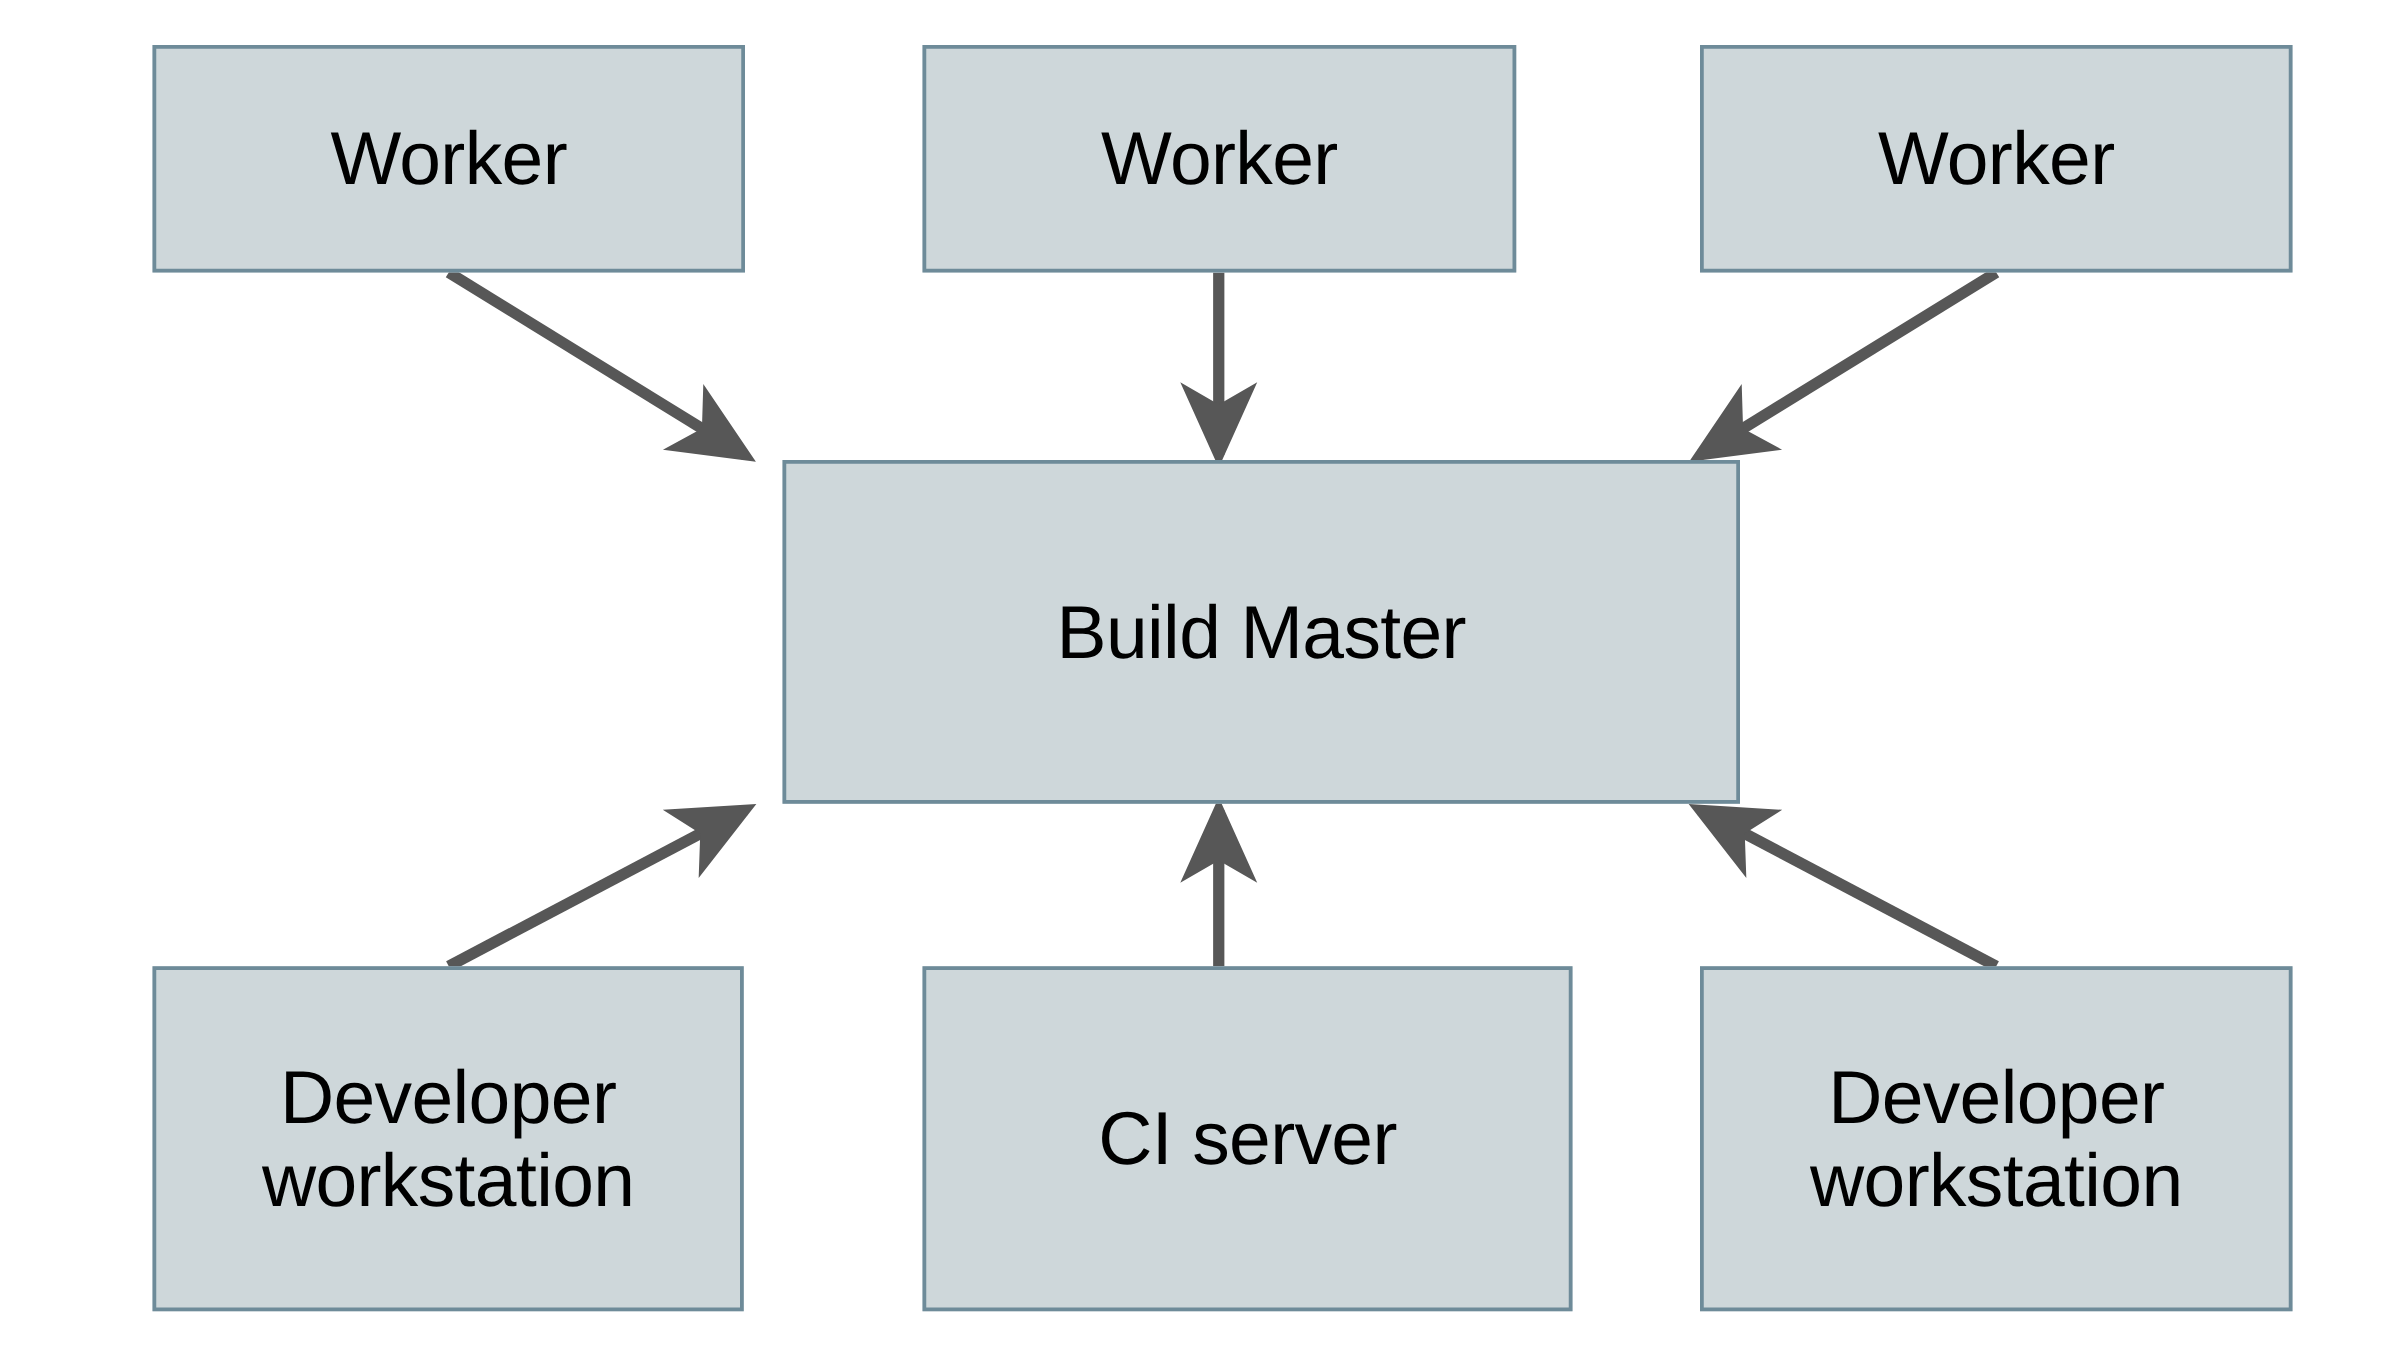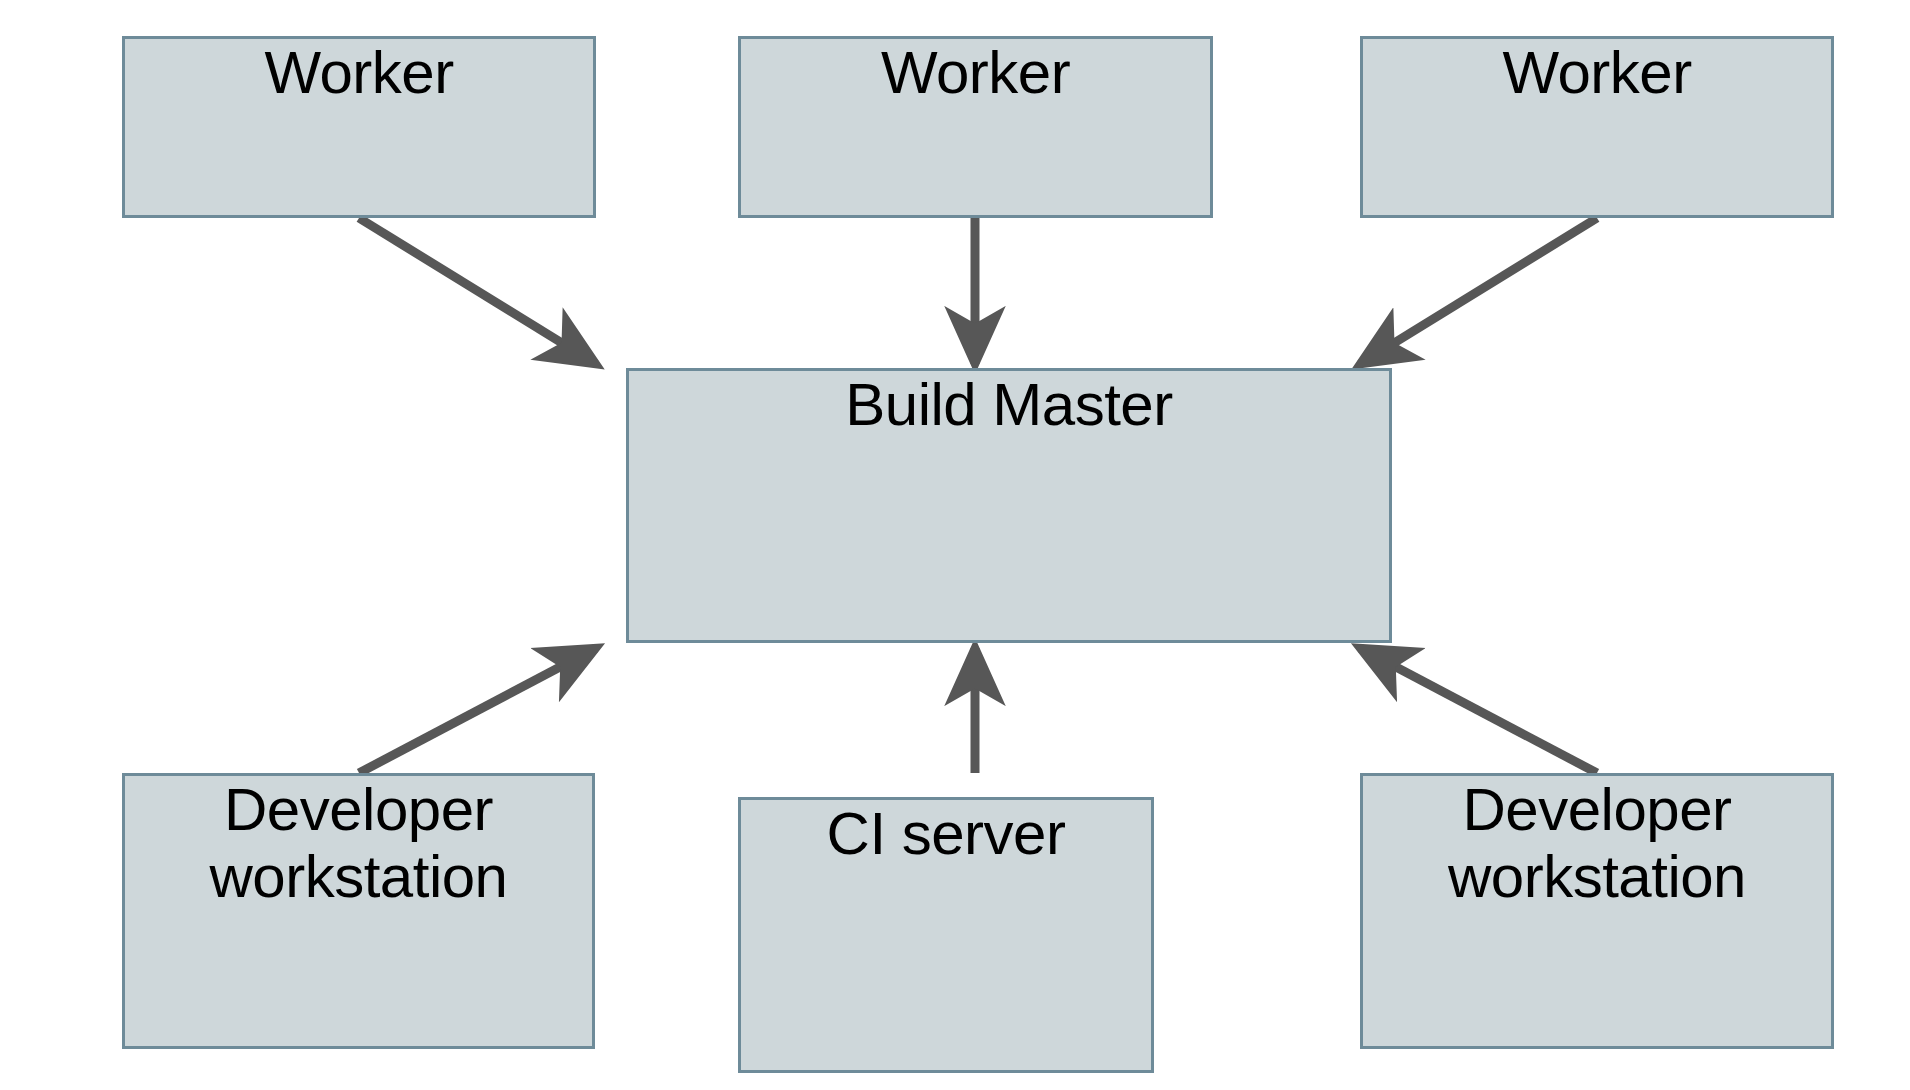--- a/index.html
+++ b/index.html
@@ -24,42 +24,42 @@
     width: 1910px;
     height: 1090px;
     pointer-events: none;
   }
   .node {
     position: absolute;
     box-sizing: border-box;
     background: #ced7da;
     border: 3px solid #6e8b99;
     display: flex;
-    align-items: flex-start;
+    align-items: center;
     justify-content: center;
     text-align: center;
     color: #000000;
     font-family: "Liberation Sans", sans-serif;
     font-weight: 400;
     line-height: 1.12;
     letter-spacing: -0.5px;
   }
   .node-label {
     display: block;
     white-space: pre-line;
     padding: 0 8px;
   }
 
   
   .n-worker1 { left: 122px;  top: 36px;  width: 474px; height: 182px; font-size: 60px; }
   .n-worker2 { left: 738px;  top: 36px;  width: 475px; height: 182px; font-size: 60px; }
   .n-worker3 { left: 1360px; top: 36px;  width: 474px; height: 182px; font-size: 60px; }
   .n-master  { left: 626px;  top: 368px; width: 766px; height: 275px; font-size: 60px; }
   .n-devws1  { left: 122px;  top: 773px; width: 473px; height: 276px; font-size: 60px; }
-  .n-ci      { left: 738px;  top: 773px; width: 416px; height: 276px; font-size: 60px; margin-top: 24px; }
+  .n-ci      { left: 738px;  top: 773px; width: 520px; height: 276px; font-size: 60px; }
   .n-devws2  { left: 1360px; top: 773px; width: 474px; height: 276px; font-size: 60px; }
 </style>
 </head>
 <body>
 
 <div id="canvas">
 
   <svg id="edge-layer" viewBox="0 0 1910 1090">
     <defs>
       <marker id="arrowhead" viewBox="0 0 12 12" refX="10.2" refY="6" markerWidth="7.6" markerHeight="7.6" orient="auto-start-reverse">

